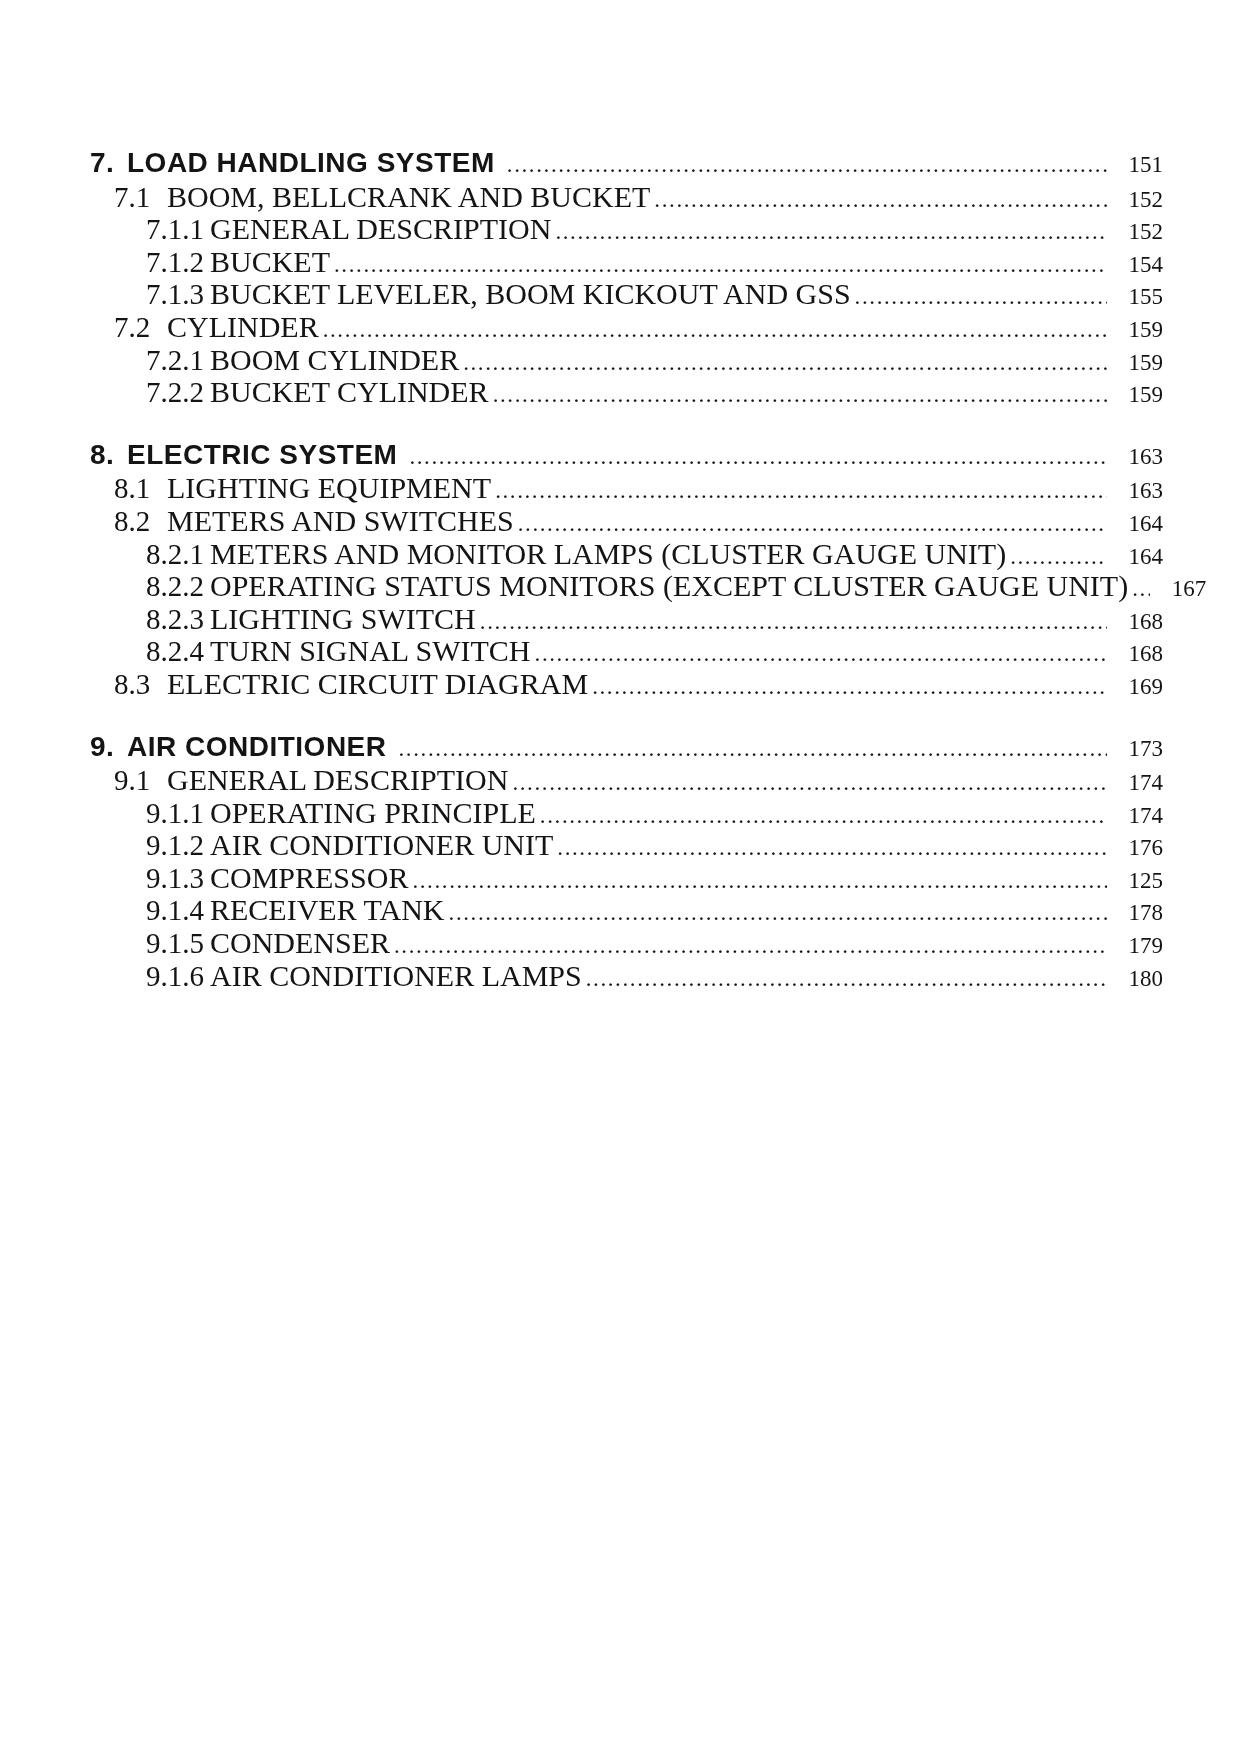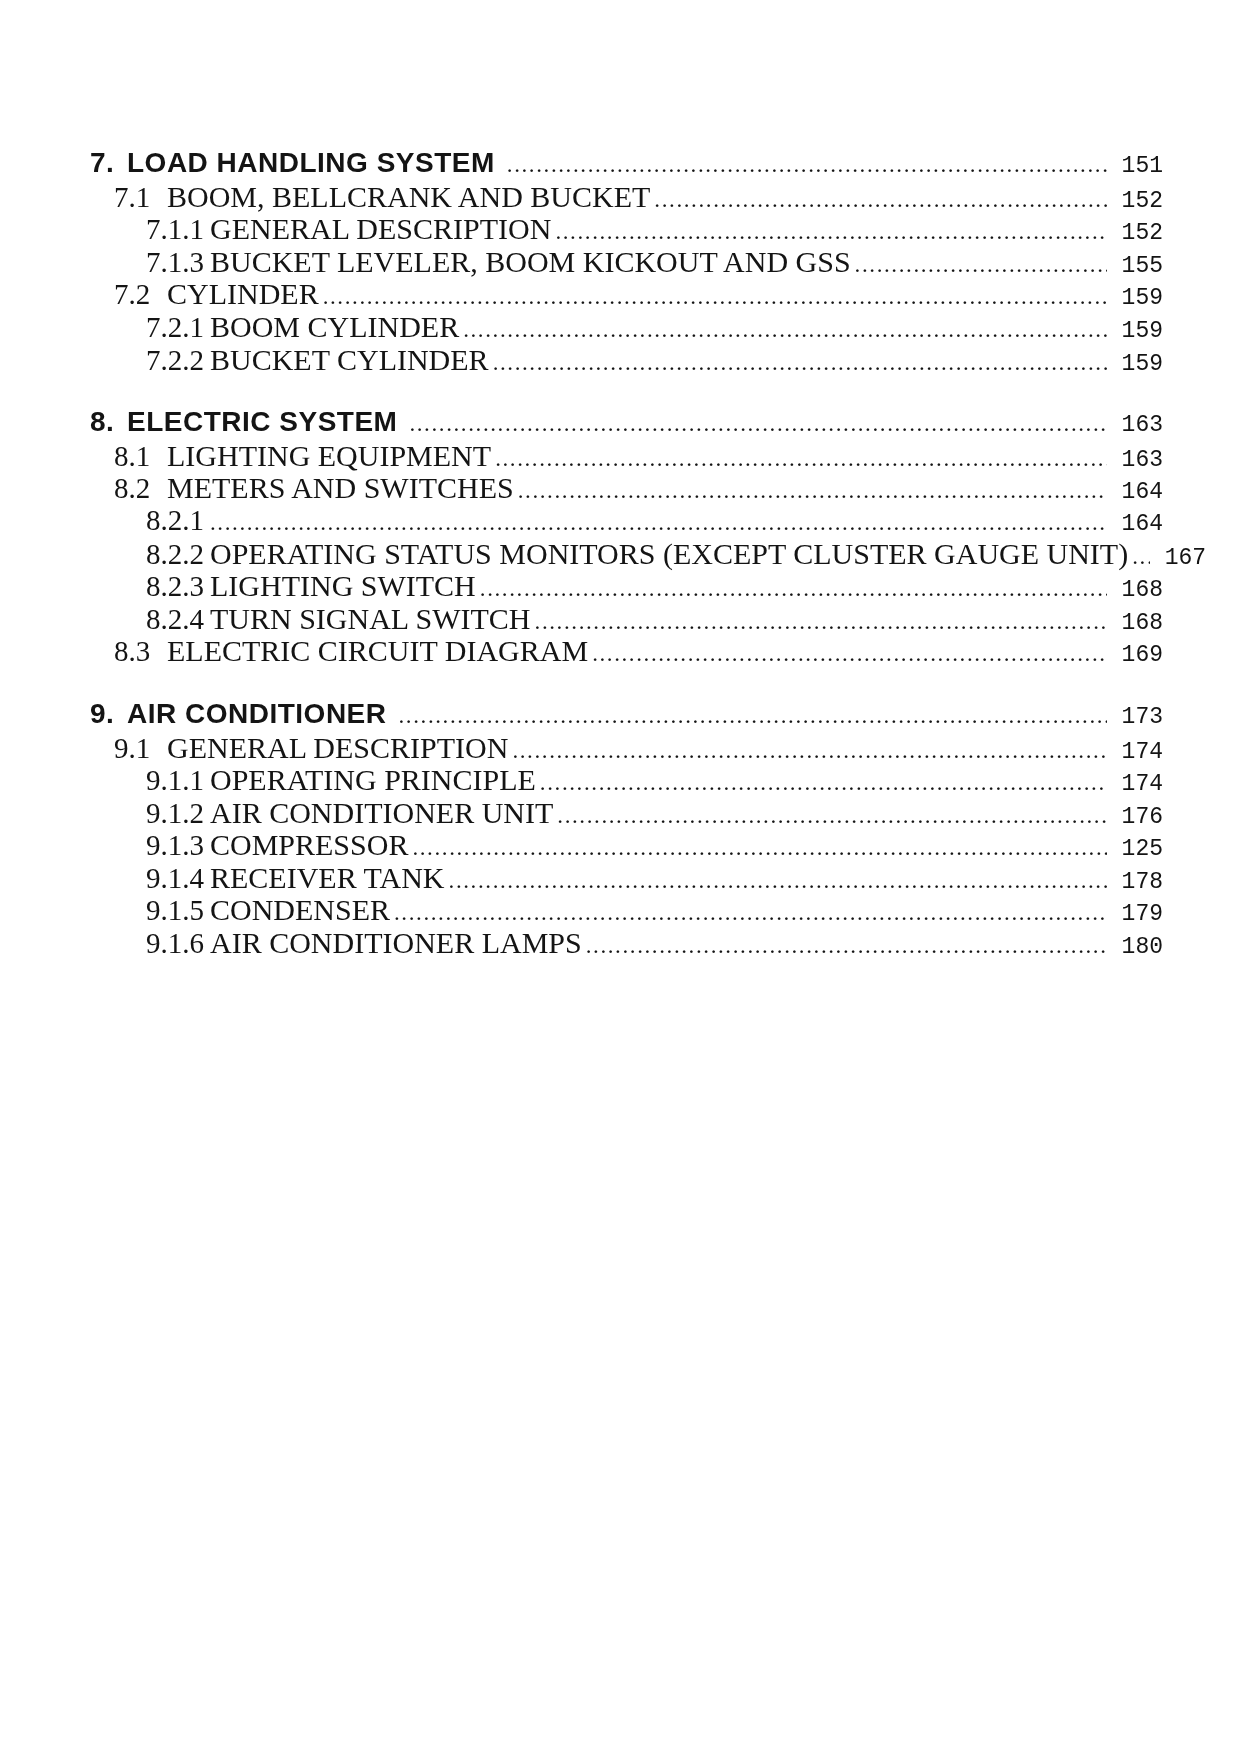--- a/index.html
+++ b/index.html
@@ -79,21 +79,21 @@
   }
   .leader::after {
     content: "................................................................................................................................................................................................................";
     letter-spacing: 1.6px;
   }
   
   .page-num {
     flex: 0 0 auto;
     min-width: 46px;
     text-align: right;
-    font-family: Liberation Mono, monospace;
+    font-family: Liberation Serif, serif;
     font-size: 23px;
   }
 </style>
 </head>
 <body>
 
 <div class="page">
   <main>
   <section class="toc-section">
     <div class="toc-row heading-row">
@@ -110,20 +110,26 @@
     <span class="page-num">152</span>
   </div>
 
   <div class="toc-row entry-row level-3">
     <span class="e-num">7.1.1</span>
     <span class="e-title">GENERAL DESCRIPTION</span>
     <span class="leader"></span>
     <span class="page-num">152</span>
   </div>
 
+  <div class="toc-row entry-row level-3">
+    <span class="e-num">7.1.2</span>
+    <span class="e-title">BUCKET</span>
+    <span class="leader"></span>
+    <span class="page-num">154</span>
+  </div>
 
   <div class="toc-row entry-row level-3">
     <span class="e-num">7.1.3</span>
     <span class="e-title">BUCKET LEVELER, BOOM KICKOUT AND GSS</span>
     <span class="leader"></span>
     <span class="page-num">155</span>
   </div>
 
   <div class="toc-row entry-row level-2">
     <span class="e-num">7.2</span>
@@ -165,20 +171,21 @@
 
   <div class="toc-row entry-row level-2">
     <span class="e-num">8.2</span>
     <span class="e-title">METERS AND SWITCHES</span>
     <span class="leader"></span>
     <span class="page-num">164</span>
   </div>
 
   <div class="toc-row entry-row level-3">
     <span class="e-num">8.2.1</span>
+    <span class="e-title">METERS AND MONITOR LAMPS (CLUSTER GAUGE UNIT)</span>
     <span class="leader"></span>
     <span class="page-num">164</span>
   </div>
 
   <div class="toc-row entry-row level-3">
     <span class="e-num">8.2.2</span>
     <span class="e-title">OPERATING STATUS MONITORS (EXCEPT CLUSTER GAUGE UNIT)</span>
     <span class="leader"></span>
     <span class="page-num">167</span>
   </div>

